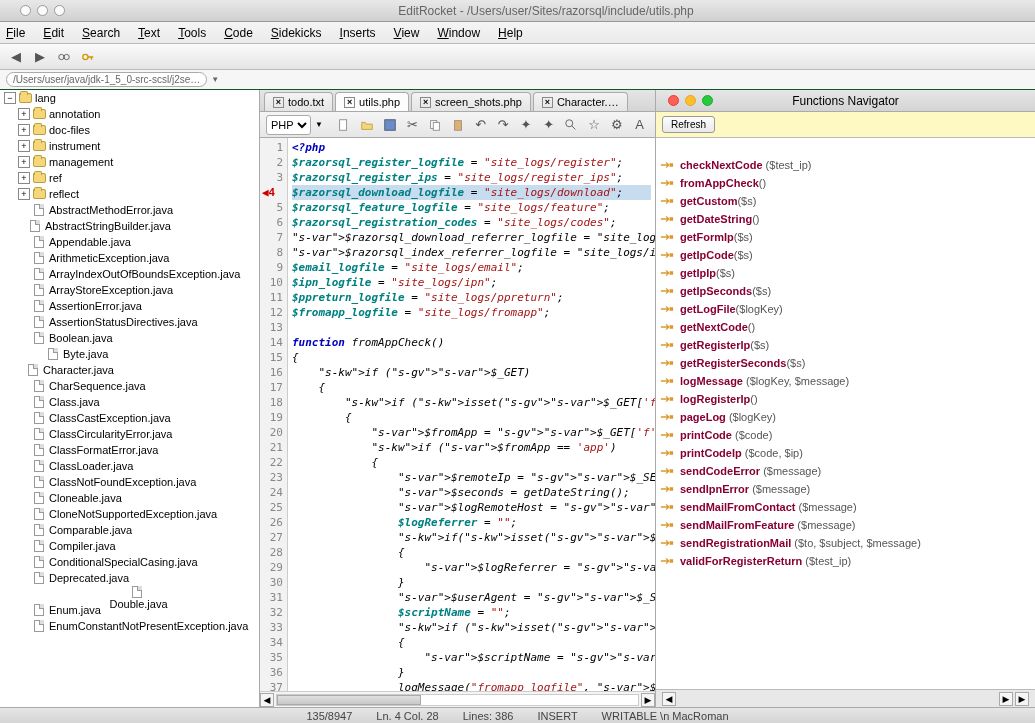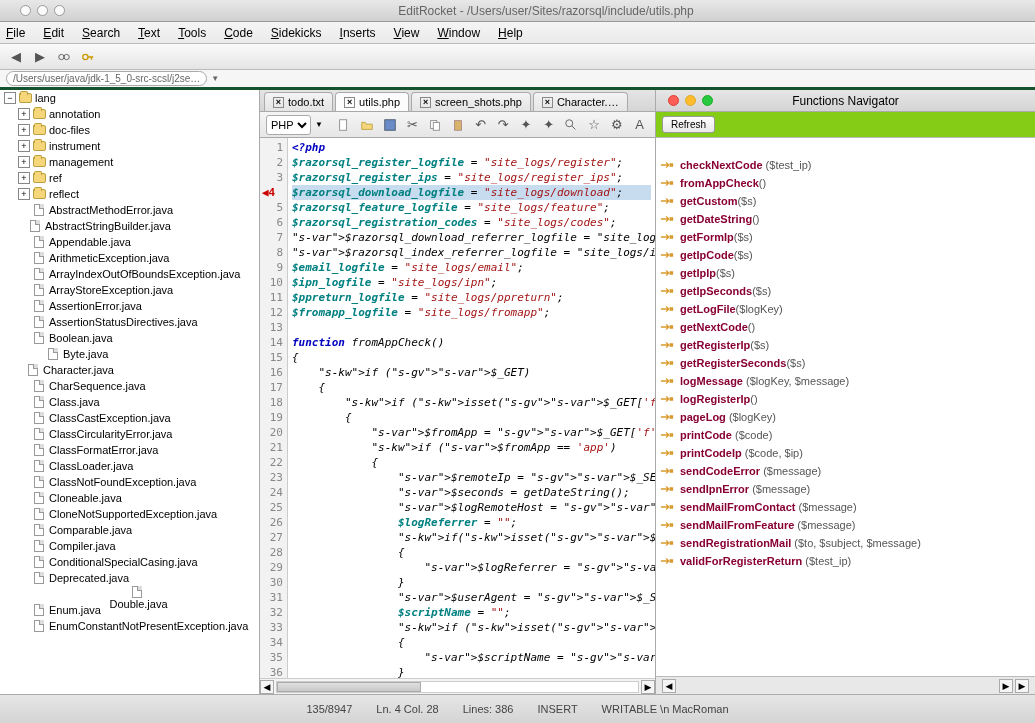--- a/index.html
+++ b/index.html
@@ -6,21 +6,21 @@
 body { font-family:"Lucida Grande","Segoe UI",sans-serif; font-size:11px; background:#ededed; color:#000; width:1035px; height:723px; overflow:hidden; display:flex; flex-direction:column; }
 .titlebar { height:22px; background:linear-gradient(#e8e8e8,#d0d0d0); border-bottom:1px solid #999; display:flex; align-items:center; padding:0 20px; font-size:12px; color:#555; }
 .traffic { display:flex; gap:6px; margin-right:12px; }
 .tl { width:11px; height:11px; border-radius:50%; border:1px solid #999; background:#fbfbfb; }
 .titlebar .title { flex:1; text-align:center; color:#666; }
 .menubar { height:22px; background:linear-gradient(#f5f5f5,#eaeaea); border-bottom:1px solid #bbb; display:flex; align-items:center; padding:0 6px; gap:18px; font-size:12px; }
 .menubar span u { text-decoration:underline; }
 .toolbar-main { height:26px; background:linear-gradient(#fafafa,#e5e5e5); border-bottom:1px solid #bbb; display:flex; align-items:center; padding:0 6px; gap:4px; }
 .tbtn { width:20px; height:20px; display:flex; align-items:center; justify-content:center; font-size:13px; color:#555; border:1px solid transparent; border-radius:3px; }
 .tbtn svg { width:14px; height:14px; }
-.crumb { height:20px; border-bottom:3px solid #14532d; background:#f6f6f6; display:flex; align-items:center; padding:0 6px; color:#666; font-size:10px; }
+.crumb { height:20px; border-bottom:1px solid #14532d; background:#f6f6f6; display:flex; align-items:center; padding:0 6px; color:#666; font-size:10px; }
 .addr { border:1px solid #aaa; background:#fff; border-radius:8px; padding:1px 6px; font-size:10px; }
 .main { flex:1; display:flex; min-height:0; }
 .sidebar { width:260px; border-right:1px solid #aaa; background:#fff; overflow-y:auto; overflow-x:hidden; font-size:11px; }
 .tree-row { display:flex; align-items:center; height:16px; padding-left:4px; white-space:nowrap; cursor:default; }
 .tree-row .exp { width:12px; height:12px; border:1px solid #888; display:flex; align-items:center; justify-content:center; font-size:9px; margin-right:2px; background:#fff; line-height:1; }
 .tree-row .noexp { width:12px; margin-right:2px; }
 .tree-row .ico { width:14px; height:12px; margin-right:3px; display:flex; align-items:center; justify-content:center; }
 .ico-folder { width:13px; height:10px; background:#f5d67a; border:1px solid #bb9f3e; border-radius:0 2px 2px 2px; position:relative; }
 .ico-folder::before { content:""; position:absolute; top:-3px; left:0; width:6px; height:3px; background:#f5d67a; border:1px solid #bb9f3e; border-bottom:none; border-radius:2px 2px 0 0; }
 .ico-file { width:10px; height:12px; background:#fff; border:1px solid #999; position:relative; }
@@ -35,37 +35,37 @@
 .code-area { flex:1; display:flex; overflow:hidden; font-family:"Monaco","Consolas",monospace; font-size:11px; background:#fff; }
 .gutter { width:28px; background:#f2f2f2; border-right:1px solid #ccc; text-align:right; color:#888; padding:2px 4px 2px 2px; font-family:inherit; }
 .gutter div { height:15px; line-height:15px; }
 .code { flex:1; padding:2px 4px; overflow:auto; white-space:pre; }
 .code .line { height:15px; line-height:15px;font-style:italic; }
 .s-var { color:#008080; font-weight:bold; }
 .s-str { color:#a31515; }
 .s-kw { color:#0000c0; font-weight:bold; }
 .s-fn { color:#000; }
 .hl { background:#c8dcf0; }
-.right-panel { width:380px; border-left:1px solid #aaa; background:#84cc16; display:flex; flex-direction:column; }
+.right-panel { width:380px; border-left:1px solid #aaa; background:#fef9c3; display:flex; flex-direction:column; }
 .rp-title { height:22px; display:flex; align-items:center; justify-content:center; background:linear-gradient(#e6e6e6,#d4d4d4); border-bottom:1px solid #aaa; font-size:12px; }
 .rp-title .traffic { margin-right:8px; }
 .rp-title .traffic .tl:nth-child(1){background:#ff5f56;border-color:#df3e35;}
 .rp-title .traffic .tl:nth-child(2){background:#ffbd2e;border-color:#ddaa24;}
 .rp-title .traffic .tl:nth-child(3){background:#27c93f;border-color:#1dad2b;}
 .rp-tool { height:26px; border-bottom:1px solid #bbb; display:flex; align-items:center; padding:0 6px; }
 .rp-tool button { font-size:10px; padding:2px 8px; border:1px solid #999; background:linear-gradient(#fdfdfd,#e9e9e9); border-radius:3px; }
 .fnlist { flex:1; background:#fff; overflow-y:auto; padding:18px 4px; }
 .fnrow { display:flex; align-items:center; height:18px; gap:6px; font-size:11px; }
 .fnrow .fi { width:14px; height:10px; display:flex; align-items:center; justify-content:center; }
 .fnrow .fi svg { width:14px; height:10px; }
 .fnrow .nm { color:#880033; font-weight:bold; }
 .fnrow .arg { color:#555; }
 .rp-sb { height:18px; border-top:1px solid #bbb; background:#e8e8e8; display:flex; align-items:center; justify-content:space-between; padding:0 6px; }
 .scroll-arrow { width:14px; height:14px; border:1px solid #aaa; background:#f5f5f5; display:flex; align-items:center; justify-content:center; font-size:9px; }
-.statusbar { height:29px; background:linear-gradient(#e6e6e6,#d4d4d4); border-top:1px solid #aaa; display:flex; align-items:center; padding:0 12px; font-size:11px; color:#444; gap:24px; justify-content:center; }
+.statusbar { height:16px; background:linear-gradient(#e6e6e6,#d4d4d4); border-top:1px solid #aaa; display:flex; align-items:center; padding:0 12px; font-size:11px; color:#444; gap:24px; justify-content:center; }
 .ed-hscroll { height:16px; border-top:1px solid #ccc; background:#f4f4f4; display:flex; align-items:center; }
 .ed-hscroll .track { flex:1; height:12px; background:#fff; border:1px solid #ccc; margin:0 2px; position:relative; }
 .ed-hscroll .thumb { position:absolute; left:0; width:40%; height:100%; background:linear-gradient(#e0e0e0,#c8c8c8); border:1px solid #aaa; }
 </style>
 </head>
 <body>
 
 <div class="titlebar">
   <div class="traffic">
     <div class="tl"></div>

